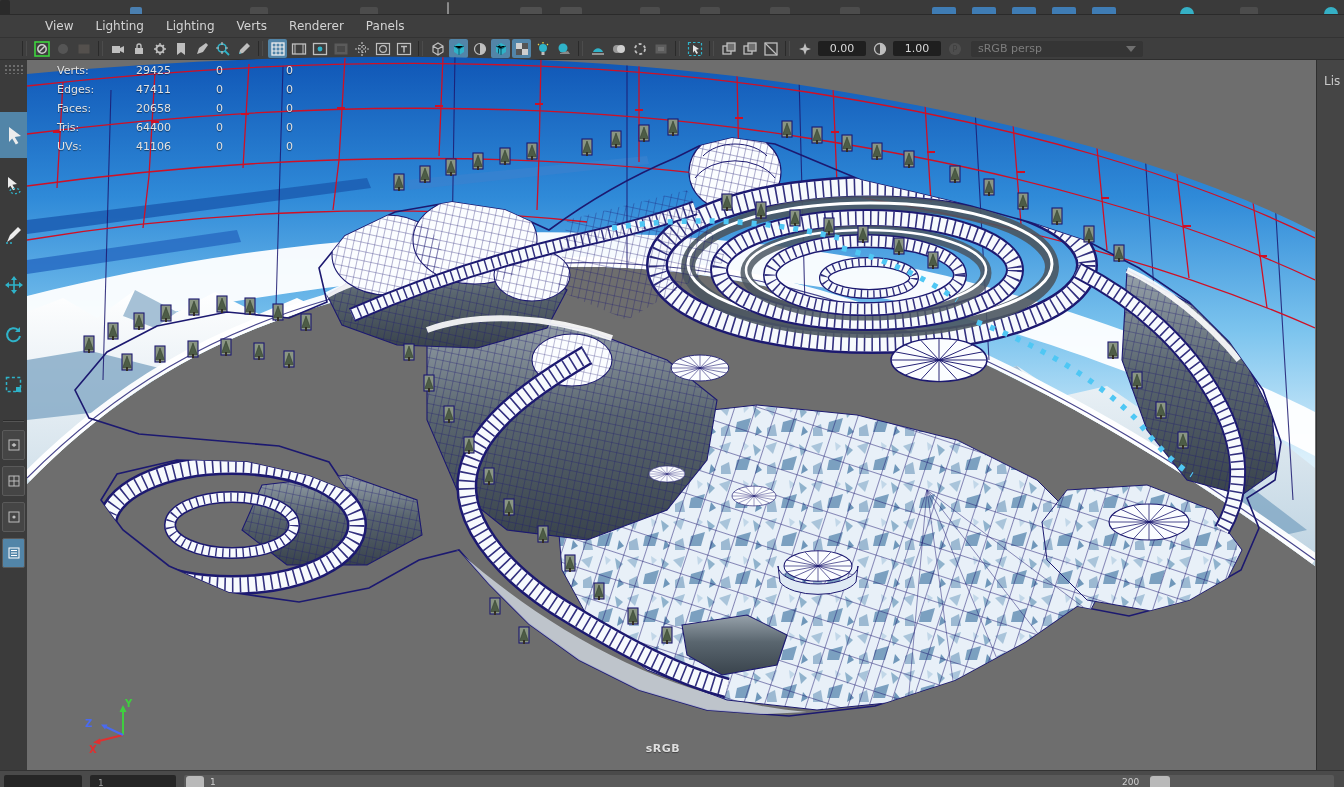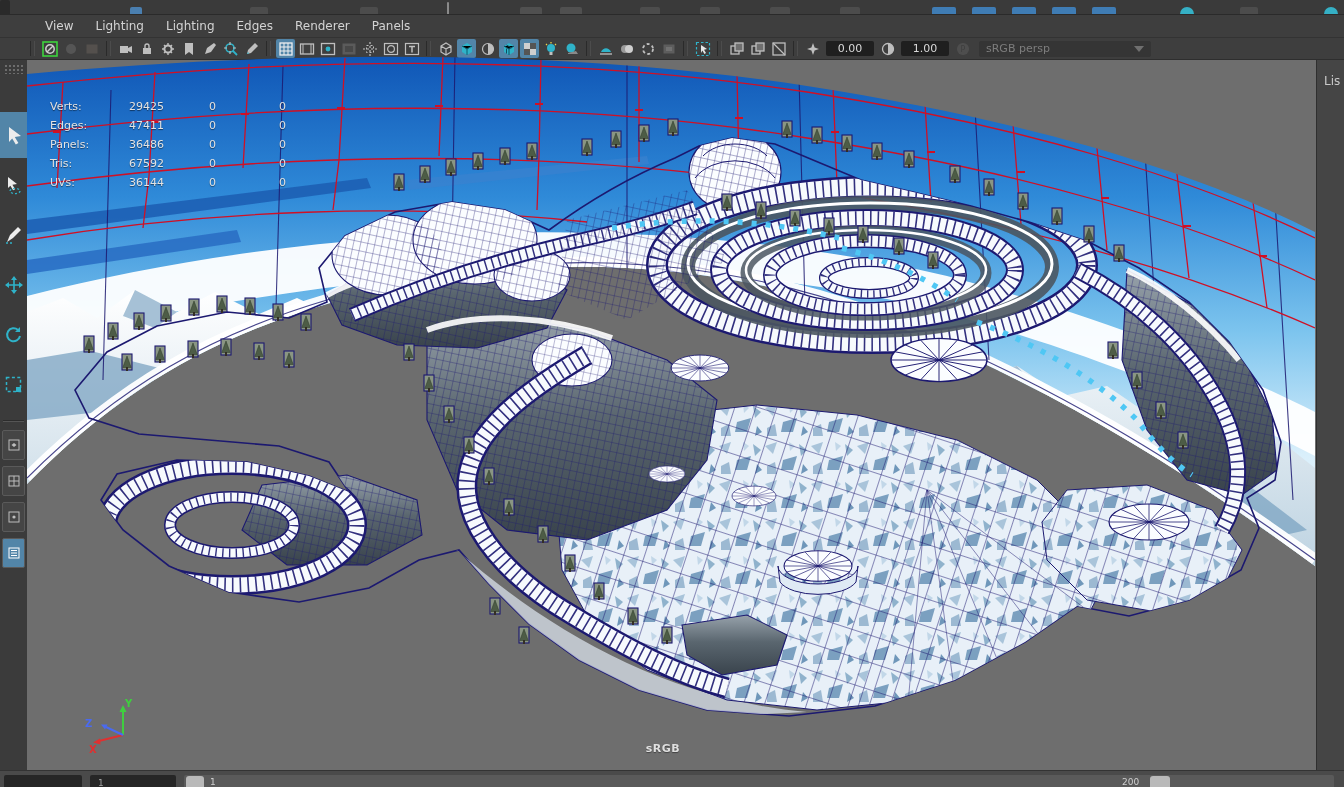--- a/index.html
+++ b/index.html
@@ -7,21 +7,21 @@
   .abs{position:absolute;}
   
   #topstrip{left:0;top:0;width:1344px;height:14px;background:#3a3a3a;border-bottom:1px solid #2a2a2a;}
   #topstrip .stub{position:absolute;top:7px;height:7px;border-radius:2px 2px 0 0;}
   
   #menubar{left:0;top:15px;width:1344px;height:23px;background:#3e3e3e;display:flex;align-items:center;
     padding-left:34px;box-sizing:border-box;border-bottom:1px solid #333;}
   .menuitem{color:#d3d3d3;font-size:12px;padding:2px 11px;cursor:default;}
   
   #panelbar{left:0;top:38px;width:1344px;height:22px;background:#3e3e3e;display:flex;align-items:center;
-    padding-left:26px;box-sizing:border-box;border-bottom:1px solid #2e2e2e;}
+    padding-left:18px;box-sizing:border-box;border-bottom:1px solid #2e2e2e;}
   .tb{width:19px;height:19px;margin:0 1px;display:flex;align-items:center;justify-content:center;border-radius:2px;}
   .tb svg{display:block;}
   .tb.active{background:#5285a8;}
   .tb.dim{opacity:.38;}
   .tbdiv{width:3px;height:15px;margin:0 4px;border-left:1px solid #2a2a2a;border-right:1px solid #4c4c4c;}
   .tbfield{width:48px;height:15px;background:#1f1f1f;border-radius:2px;color:#d9d9d9;font-size:11px;
     display:flex;align-items:center;justify-content:center;margin:0 3px;}
   #gammabox{width:158px;height:16px;background:#353535;border-radius:2px;margin-left:6px;display:flex;
     align-items:center;justify-content:space-between;padding:0 7px;color:#7d7d7d;font-size:11px;}
   #gammabox .arrow{width:0;height:0;border-left:5px solid transparent;border-right:5px solid transparent;border-top:6px solid #6f6f6f;}
@@ -30,21 +30,21 @@
   .tool{position:absolute;left:0;width:27px;height:46px;display:flex;align-items:center;justify-content:center;}
   .tool.active{background:#5285a8;}
   .laybtn{position:absolute;left:2px;width:23px;height:30px;display:flex;align-items:center;justify-content:center;
     background:#454545;border:1px solid #5a5a5a;border-radius:2px;box-sizing:border-box;}
   .laybtn.active{background:#5285a8;}
   #grip{position:absolute;left:4px;top:4px;width:19px;height:10px;
     background:radial-gradient(#6d6d6d 1px,transparent 1.2px);background-size:4px 4px;}
   
   #viewport{left:27px;top:60px;width:1288px;height:710px;background:#6e6e6e;box-shadow:inset 0 0 0 1px #878787;}
   #hud{position:absolute;left:12px;top:2px;color:#e3e3e3;font-size:11px;text-shadow:0 1px 1px rgba(0,0,0,.5);}
-  .hudrow{position:absolute;left:11px;white-space:nowrap;margin-top:36px;}
+  .hudrow{position:absolute;left:18px;white-space:nowrap;}
   .hudrow span{display:inline-block;}
   .hl{width:52px;}.hv{width:62px;text-align:right;}.h1{width:52px;text-align:right;}.h2{width:70px;text-align:right;}
   #persplabel{position:absolute;left:596px;top:682px;width:80px;text-align:center;color:#e0e0e0;
     font-size:11px;font-weight:bold;letter-spacing:.5px;text-shadow:0 1px 1px rgba(0,0,0,.4);}
   
   #rightpanel{left:1316px;top:60px;width:28px;height:710px;background:#454545;border-left:1px solid #2f2f2f;}
   #rightpanel .lbl{position:absolute;left:7px;top:14px;color:#c9c9c9;font-size:12px;}
   
   #bottombar{left:0;top:770px;width:1344px;height:17px;background:#4a4a4a;border-top:1px solid #333;}
   .tfield{position:absolute;top:4px;height:16px;background:#262626;border-radius:2px;color:#9f9f9f;
@@ -238,21 +238,21 @@
   <div class="stub" style="left:1092px;width:24px;background:#3f7cb4"></div>
   <div class="stub" style="left:1180px;width:14px;background:#35b0c5;border-radius:7px 7px 0 0"></div>
   <div class="stub" style="left:1240px;width:18px;background:#4c4c4c"></div>
   <div class="stub" style="left:1324px;width:14px;background:#35b0c5;border-radius:7px 7px 0 0"></div>
 </div>
 
 <div class="abs" id="menubar">
   <span class="menuitem">View</span>
   <span class="menuitem">Lighting</span>
   <span class="menuitem">Lighting</span>
-  <span class="menuitem">Edges</span>
+  <span class="menuitem">Verts</span>
   <span class="menuitem">Renderer</span>
   <span class="menuitem">Panels</span>
 </div>
 
 <div class="abs" id="panelbar">
   <span class="tbdiv"></span>
   <span class="tb">
       <svg width="16" height="16">
         <use href="#ic-greensel"></use>
       </svg>
@@ -758,23 +758,23 @@
         <path d="M-22 -10.5l6.5 0 -2.5 5z" fill="#4a6af0"></path>
     <text x="2" y="-28" font-size="10" font-weight="bold" fill="#3fce3f">Y</text>
     <text x="-38" y="-8" font-size="10" font-weight="bold" fill="#4a6af0">Z</text>
     <text x="-34" y="18" font-size="10" font-weight="bold" fill="#e03030">X</text>
   </g>
 </svg>
 
   <div id="hud">
     <div class="hudrow" style="top:2px"><span class="hl">Verts:</span><span class="hv">29425</span><span class="h1">0</span><span class="h2">0</span></div>
     <div class="hudrow" style="top:21px"><span class="hl">Edges:</span><span class="hv">47411</span><span class="h1">0</span><span class="h2">0</span></div>
-    <div class="hudrow" style="top:40px"><span class="hl">Panels:</span><span class="hv">36486</span><span class="h1">0</span><span class="h2">0</span></div>
-    <div class="hudrow" style="top:59px"><span class="hl">Tris:</span><span class="hv">67592</span><span class="h1">0</span><span class="h2">0</span></div>
-    <div class="hudrow" style="top:78px"><span class="hl">UVs:</span><span class="hv">36144</span><span class="h1">0</span><span class="h2">0</span></div>
+    <div class="hudrow" style="top:40px"><span class="hl">Faces:</span><span class="hv">20658</span><span class="h1">0</span><span class="h2">0</span></div>
+    <div class="hudrow" style="top:59px"><span class="hl">Tris:</span><span class="hv">64400</span><span class="h1">0</span><span class="h2">0</span></div>
+    <div class="hudrow" style="top:78px"><span class="hl">UVs:</span><span class="hv">41106</span><span class="h1">0</span><span class="h2">0</span></div>
   </div>
 
   <div id="persplabel">sRGB</div>
 </div>
 
 <div class="abs" id="rightpanel">
   <span class="lbl">Lis</span>
 </div>
 
 <div class="abs" id="bottombar">

